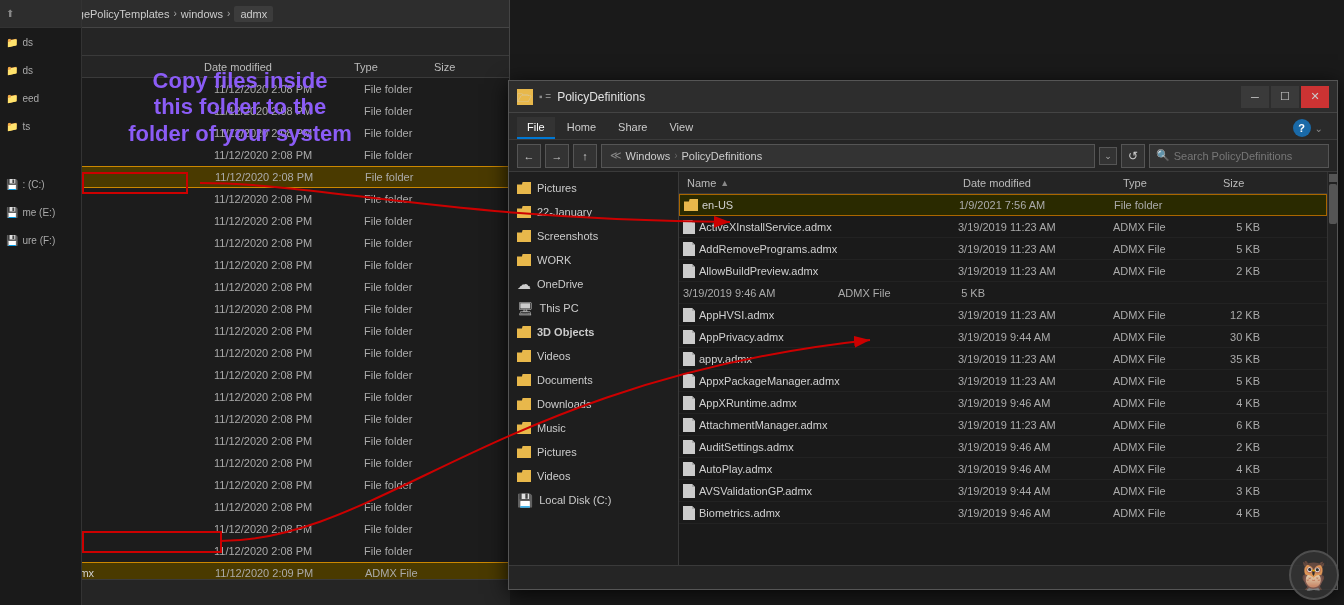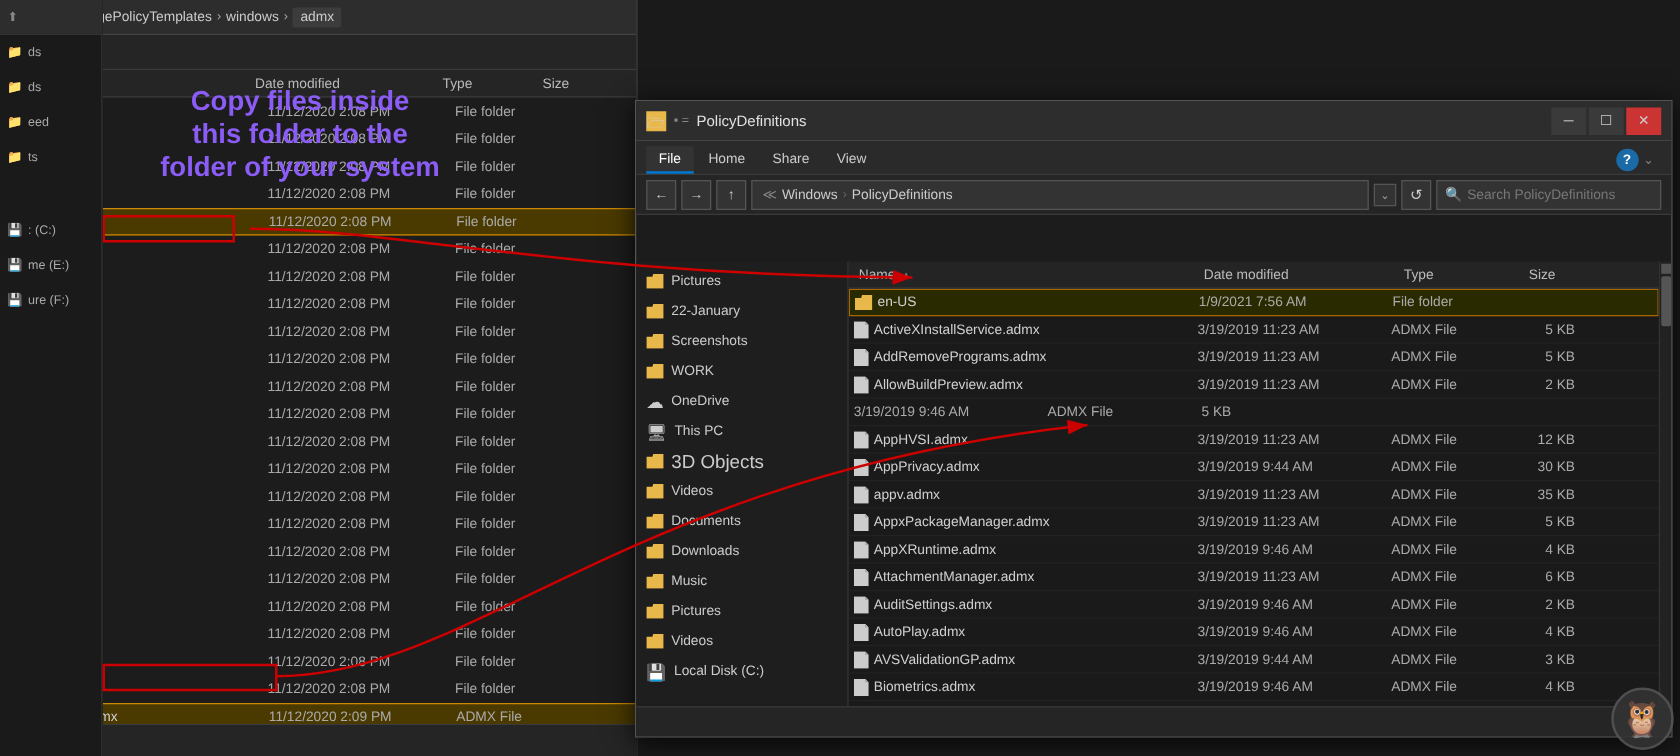--- a/index.html
+++ b/index.html
@@ -244,21 +244,20 @@
       align-items: center;
       padding: 0 6px;
       gap: 4px;
     }
     .search-text { font-size: 11px; color: #777; }
 
     .window-content {
       display: flex;
       flex: 1;
       overflow: hidden;
-      margin-top: 37px;
     }
 
     .nav-sidebar {
       width: 170px;
       background: #1e1e1e;
       border-right: 1px solid #3a3a3a;
       overflow-y: auto;
       padding: 4px 0;
     }
 
@@ -700,21 +699,21 @@
         <div class="nav-item">
           <span style="font-size:14px;">☁</span>
           <span style="font-size:11px;">OneDrive</span>
         </div>
         <div class="nav-item">
           <span style="font-size:13px;">🖥</span>
           <span style="font-size:11px;">This PC</span>
         </div>
         <div class="nav-item">
           <span style="display:inline-block;width:14px;height:12px;background:#e8b84b;clip-path:polygon(0 20%, 35% 20%, 40% 0, 100% 0, 100% 100%, 0 100%);"></span>
-          <span style="font-size:15px;">3D Objects</span>
+          <span style="font-size:11px;font-weight:bold;">3D Objects</span>
         </div>
         <div class="nav-item">
           <span style="display:inline-block;width:14px;height:12px;background:#e8b84b;clip-path:polygon(0 20%, 35% 20%, 40% 0, 100% 0, 100% 100%, 0 100%);"></span>
           <span style="font-size:11px;">Videos</span>
         </div>
         <div class="nav-item">
           <span style="display:inline-block;width:14px;height:12px;background:#e8b84b;clip-path:polygon(0 20%, 35% 20%, 40% 0, 100% 0, 100% 100%, 0 100%);"></span>
           <span style="font-size:11px;">Documents</span>
         </div>
         <div class="nav-item">

